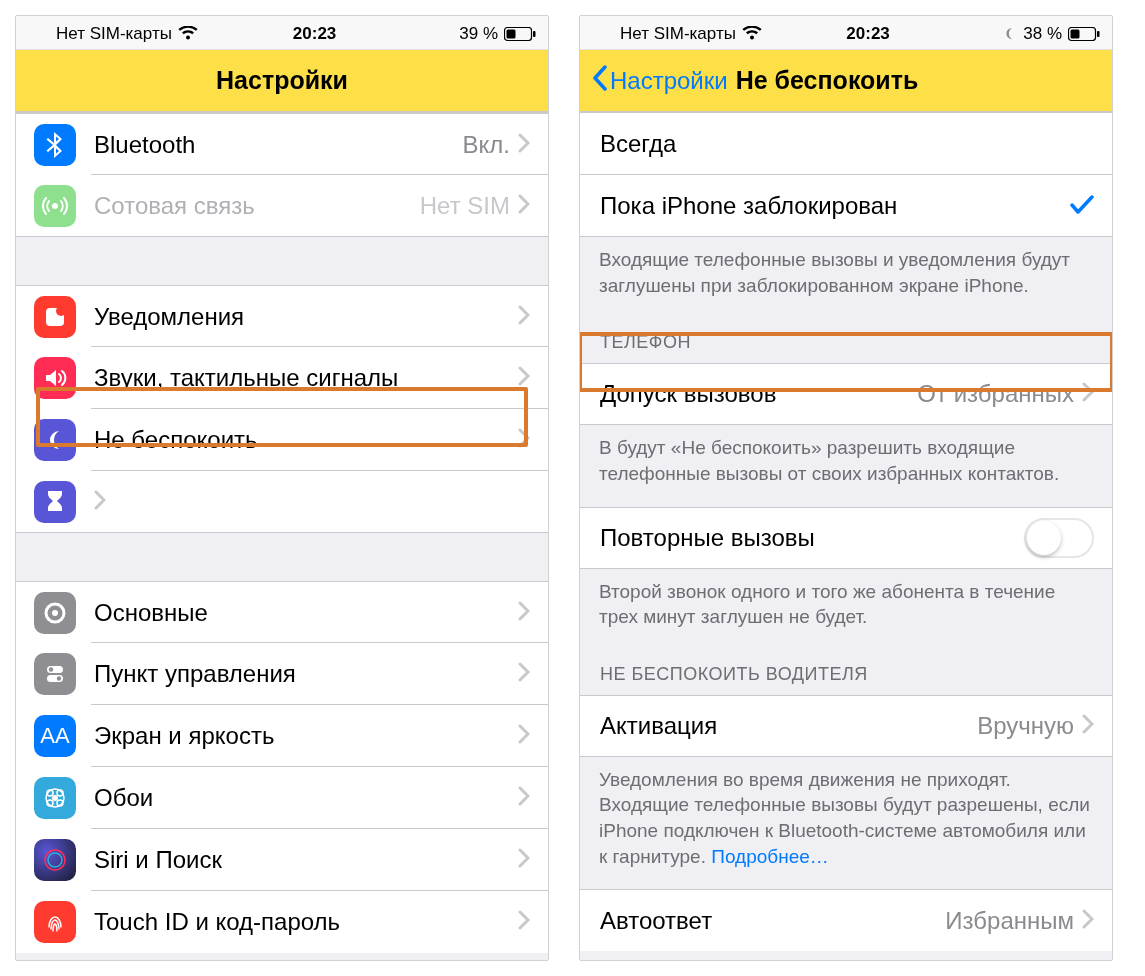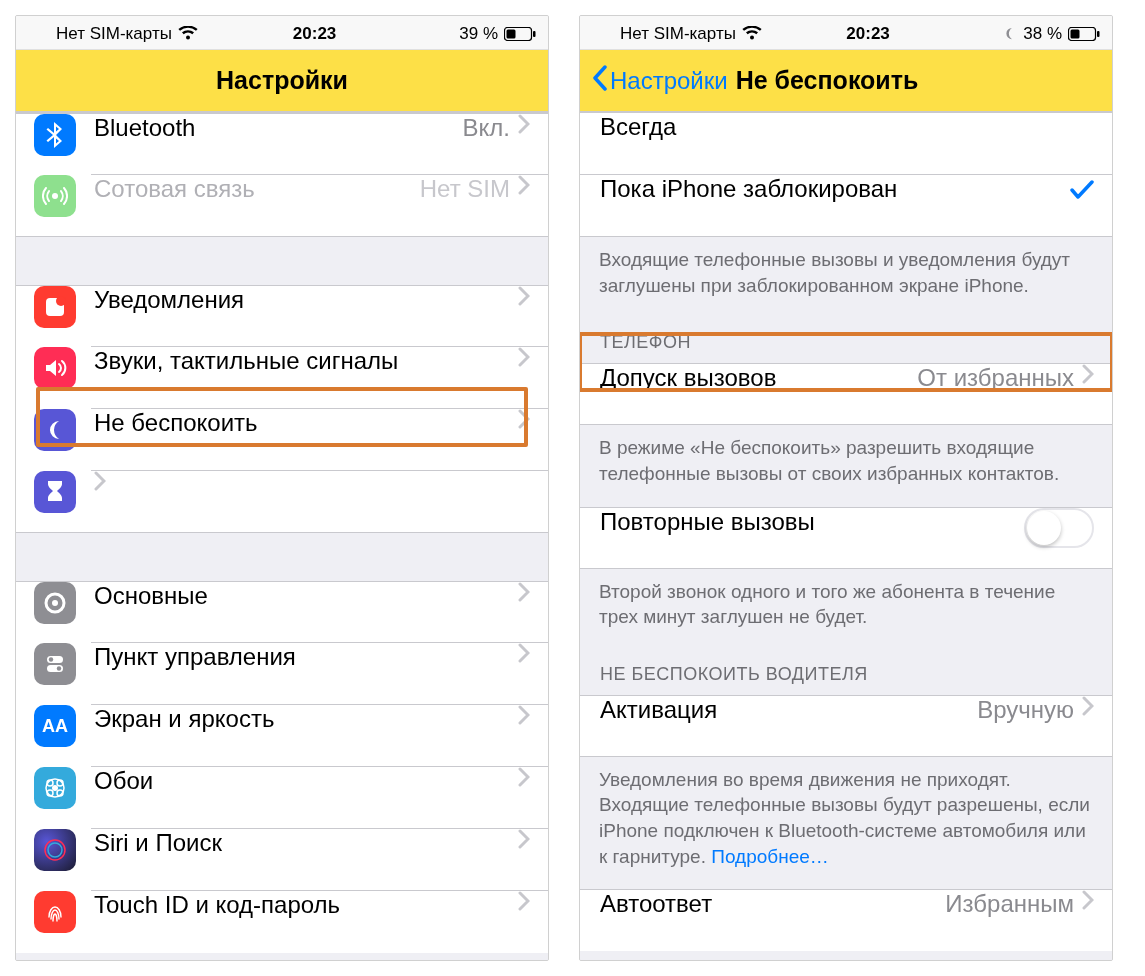--- a/index.html
+++ b/index.html
@@ -62,21 +62,21 @@
     cursor: pointer;
     z-index: 2;
   }
   .back-chevron { margin-right: 2px; }
   .content { flex: 1; overflow-y: auto; background: #efeff4; }
   .group { margin: 0; }
   .group.first-cut { border-top: 1px solid #c9c9ce; }
   .cell {
     background: #fff;
     display: flex;
-    align-items: flex-start;
+    align-items: center;
     min-height: 62px;
     padding: 0 18px;
     border-bottom: 1px solid #c9c9ce;
     position: relative;
     cursor: pointer;
   }
   .cell:first-child { border-top: 1px solid #c9c9ce; }
   .cell.inset-sep { border-bottom: none; }
   .cell.inset-sep::after { content:""; position:absolute; left:75px; right:0; bottom:0; height:1px; background:#c9c9ce; }
   .app-icon {
@@ -259,21 +259,21 @@
               <circle cx="17" cy="17.5" r="2.2" fill="#8e8e93"></circle>
             </svg>
         </div>
         <span class="cell-label">Пункт управления</span>
         <span class="chevron"><svg width="12" height="20" viewBox="0 0 12 20">
               <path d="M2 2l8 8-8 8" stroke="#c7c7cc" stroke-width="3" fill="none" stroke-linecap="round"></path>
             </svg></span>
       </div>
       <div class="cell inset-sep">
         <div class="app-icon" style="background:#007aff">
-          <span style="color:#fff;font-size:18px;font-weight:700">AA</span>
+          <span style="color:#fff;font-size:22px;font-weight:400">AA</span>
         </div>
         <span class="cell-label">Экран и яркость</span>
         <span class="chevron"><svg width="12" height="20" viewBox="0 0 12 20">
               <path d="M2 2l8 8-8 8" stroke="#c7c7cc" stroke-width="3" fill="none" stroke-linecap="round"></path>
             </svg></span>
       </div>
       <div class="cell inset-sep">
         <div class="app-icon" style="background:#34aadc">
           <svg width="26" height="26" viewBox="0 0 26 26">
               <circle cx="13" cy="13" r="9" fill="none" stroke="#fff" stroke-width="1.5"></circle>
@@ -379,21 +379,21 @@
     <div class="header-text">ТЕЛЕФОН</div>
     <div class="group">
       <div class="cell plain">
         <span class="cell-label">Допуск вызовов</span>
         <span class="cell-value">От избранных</span>
         <span class="chevron"><svg width="12" height="20" viewBox="0 0 12 20">
               <path d="M2 2l8 8-8 8" stroke="#c7c7cc" stroke-width="3" fill="none" stroke-linecap="round"></path>
             </svg></span>
       </div>
     </div>
-    <div class="footer-text">В режиме «Не беспокоить» разрешить входящие телефонные вызовы от своих избранных контактов.</div>
+    <div class="footer-text">В будут «Не беспокоить» разрешить входящие телефонные вызовы от своих избранных контактов.</div>
 
     <div class="spacer sm"></div>
     <div class="group">
       <div class="cell plain">
         <span class="cell-label">Повторные вызовы</span>
         <div class="switch"></div>
       </div>
     </div>
     <div class="footer-text">Второй звонок одного и того же абонента в течение трех минут заглушен не будет.</div>
 

